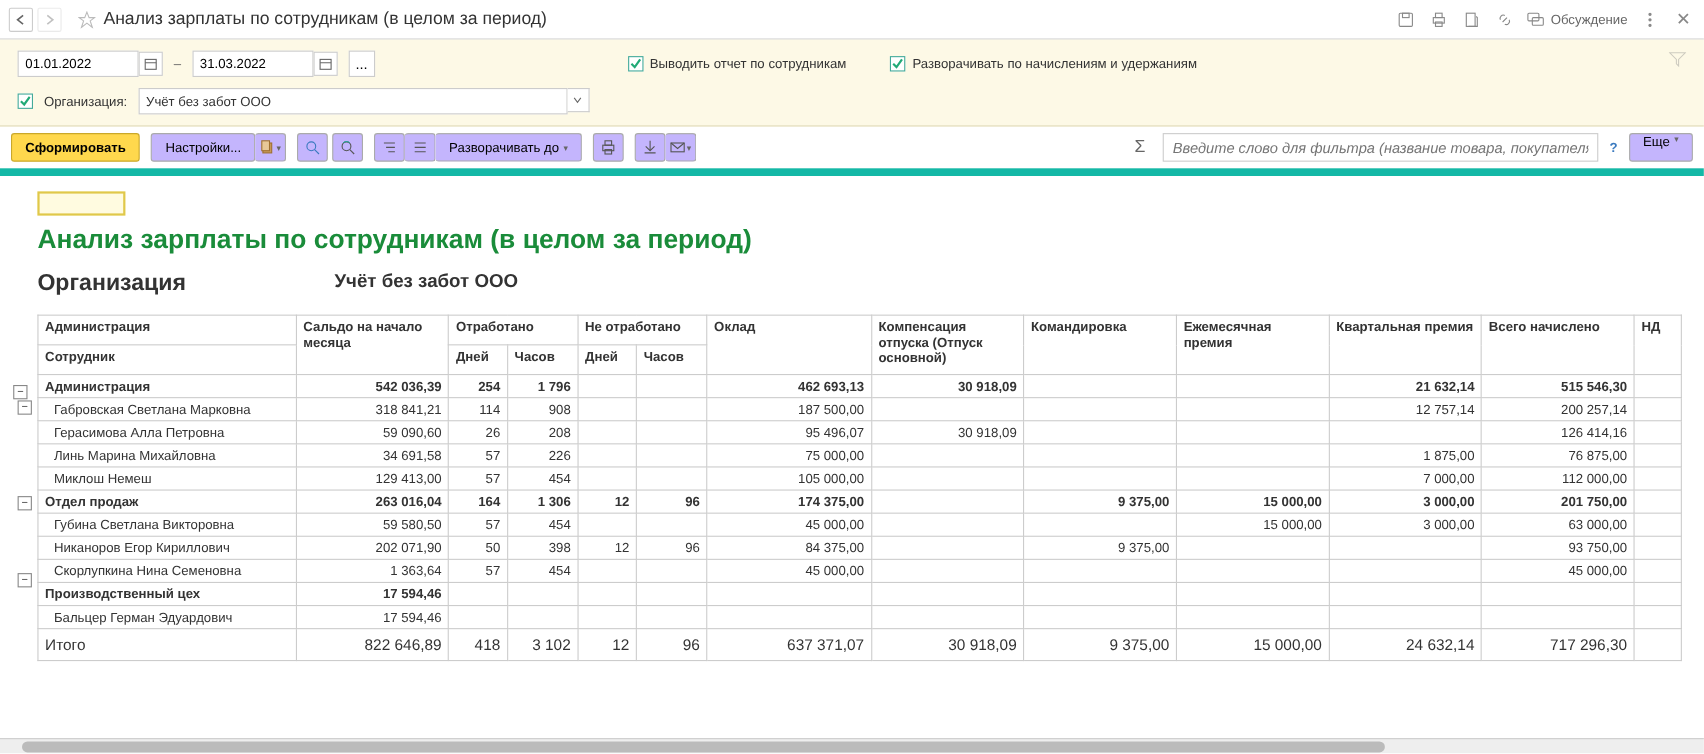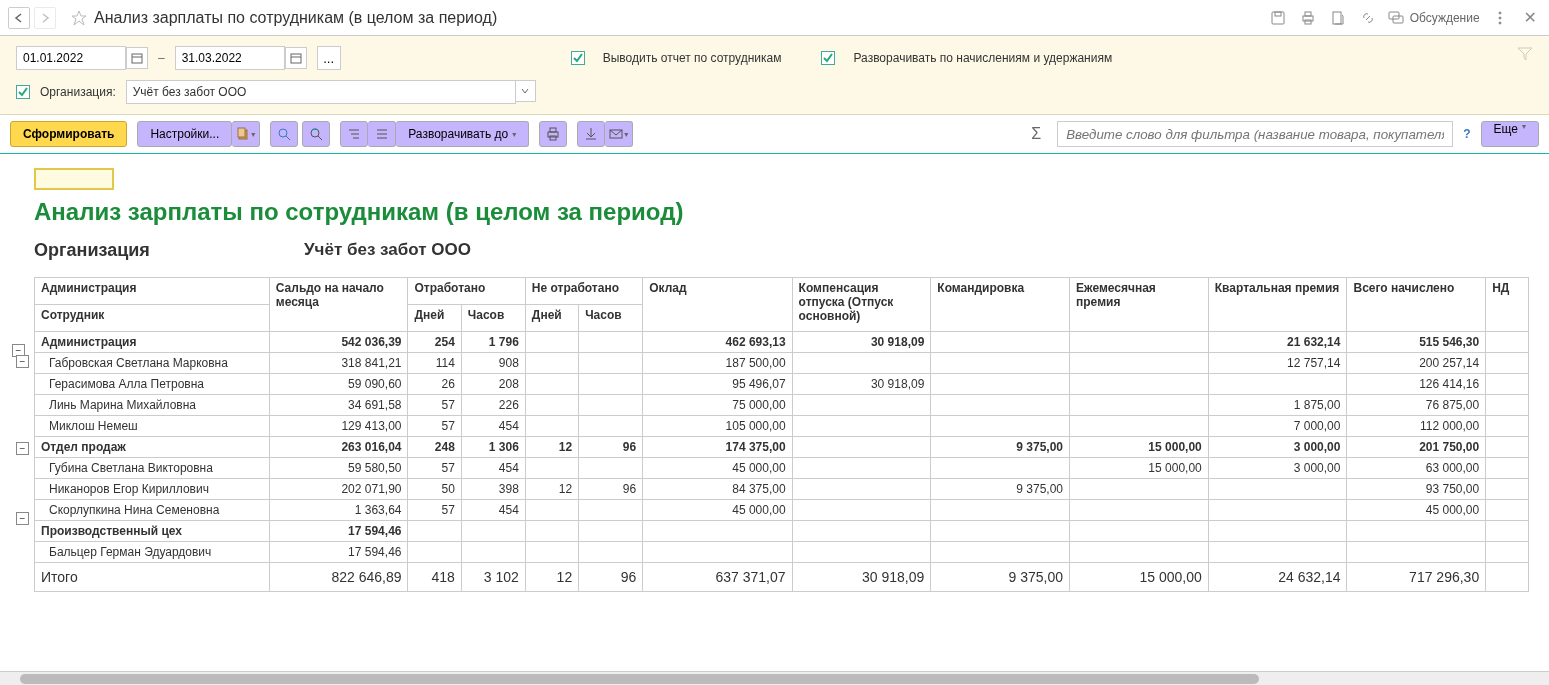--- a/index.html
+++ b/index.html
@@ -21,51 +21,51 @@
 .close-x { font-size: 16px; color: #888; cursor: pointer; padding: 0 4px; }
 
 
 .filter-panel { background: #fdf9e6; padding: 10px 16px; display: flex; flex-direction: column; gap: 10px; border-bottom: 1px solid #e0d9b8; position: relative; }
 .filter-row { display: flex; align-items: center; gap: 10px; }
 .date-input { width: 110px; height: 24px; border: 1px solid #ccc; padding: 2px 6px; font-size: 12px; }
 .cal-btn { width: 22px; height: 22px; border: 1px solid #ccc; background: #fff; display: flex; align-items: center; justify-content: center; cursor: pointer; }
 .cal-btn svg { stroke: #666; fill: none; }
 .dash { color: #666; }
 .dots-btn { width: 24px; height: 24px; border: 1px solid #ccc; background: #fff; cursor: pointer; }
-.chk-group { display: flex; align-items: center; gap: 18px; }
+.chk-group { display: flex; align-items: center; gap: 6px; }
 .chk { width: 14px; height: 14px; border: 1px solid #4a9; background: #fff; display: flex; align-items: center; justify-content: center; }
 .chk svg { stroke: #2a7; fill: none; stroke-width: 2; }
 .org-label { color: #333; }
 .org-select { width: 390px; height: 24px; border: 1px solid #ccc; padding: 2px 6px; display: flex; align-items: center; background: #fff; }
 .org-select-arrow { width: 20px; height: 22px; border: 1px solid #ccc; border-left: none; background: #fff; display: flex; align-items: center; justify-content: center; cursor: pointer; }
 .filter-icon { position: absolute; right: 16px; top: 10px; opacity: 0.4; cursor: pointer; }
 
 
-.toolbar { display: flex; align-items: center; padding: 6px 10px; gap: 10px; border-bottom: 1px solid #14b8a6; }
+.toolbar { display: flex; align-items: center; padding: 6px 10px; gap: 10px; border-bottom: 7px solid #14b8a6; }
 .btn { height: 26px; padding: 0 12px; border: 1px solid #aaa; background: #c4b5fd; cursor: pointer; display: flex; align-items: center; border-radius: 3px; font-size: 12px; }
 .btn-primary { background: #ffd84d; border-color: #caa82a; font-weight: bold; }
 .btn-icon { width: 28px; height: 26px; padding: 0; justify-content: center; }
 .btn-icon svg { stroke: #555; fill: none; }
 .btn-settings { display: flex; align-items: center; gap: 4px; }
 .clip-btn svg { fill: #c89b5a; stroke: #a07030; }
 .search-btn svg { stroke: #3a7abf; }
 .expand-dd { display: flex; align-items: center; gap: 4px; }
 .sigma { font-size: 16px; color: #666; margin-right: 6px; }
 .flt-input { flex: 1; height: 26px; border: 1px solid #ccc; padding: 2px 8px; font-style: italic; color: #aaa; min-width: 380px; }
 .help-btn { color: #3a7abf; font-weight: bold; cursor: pointer; }
 .more-btn { display: flex; align-items: flex-start; gap: 4px; }
 .toolbar-spacer { flex: 1; }
 
 
 .report-wrap { flex: 1; overflow: auto; position: relative; }
 .report-inner { padding: 14px 20px 14px 34px; min-width: 1520px; }
 .sel-box { width: 80px; height: 22px; border: 2px solid #e0c84a; background: #fffbe0; margin-bottom: 8px; }
 .report-title { font-size: 24px; font-weight: bold; color: #1a8c3a; margin-bottom: 14px; }
 .meta-row { display: flex; margin-bottom: 4px; }
-.meta-label { width: 270px; font-size: 18px; font-weight: bold; color: #333; }
+.meta-label { width: 270px; font-size: 21px; font-weight: bold; color: #333; }
 .meta-value { font-size: 17px; font-weight: bold; color: #333; }
 .meta-block { margin-bottom: 16px; }
 
 
 .tbl { border-collapse: collapse; font-size: 12px; width: 100%; }
 .tbl th, .tbl td { border: 1px solid #ccc; padding: 3px 6px; vertical-align: top; }
 .tbl th { font-weight: bold; text-align: left; background: #fff; }
 .tbl .num { text-align: right; white-space: nowrap; }
 .tbl .bold td { font-weight: bold; }
 .tbl .indent { padding-left: 14px; }
@@ -404,21 +404,21 @@
                 <td class="num"></td>
                 <td class="num"></td>
                 <td class="num"></td>
                 <td class="num">7 000,00</td>
                 <td class="num">112 000,00</td>
                 <td></td>
               </tr>
               <tr class="bold">
                 <td class="">Отдел продаж</td>
                 <td class="num">263 016,04</td>
-                <td class="num">248</td>
+                <td class="num">164</td>
                 <td class="num">1 306</td>
                 <td class="num">12</td>
                 <td class="num">96</td>
                 <td class="num">174 375,00</td>
                 <td class="num"></td>
                 <td class="num">9 375,00</td>
                 <td class="num">15 000,00</td>
                 <td class="num">3 000,00</td>
                 <td class="num">201 750,00</td>
                 <td></td>

